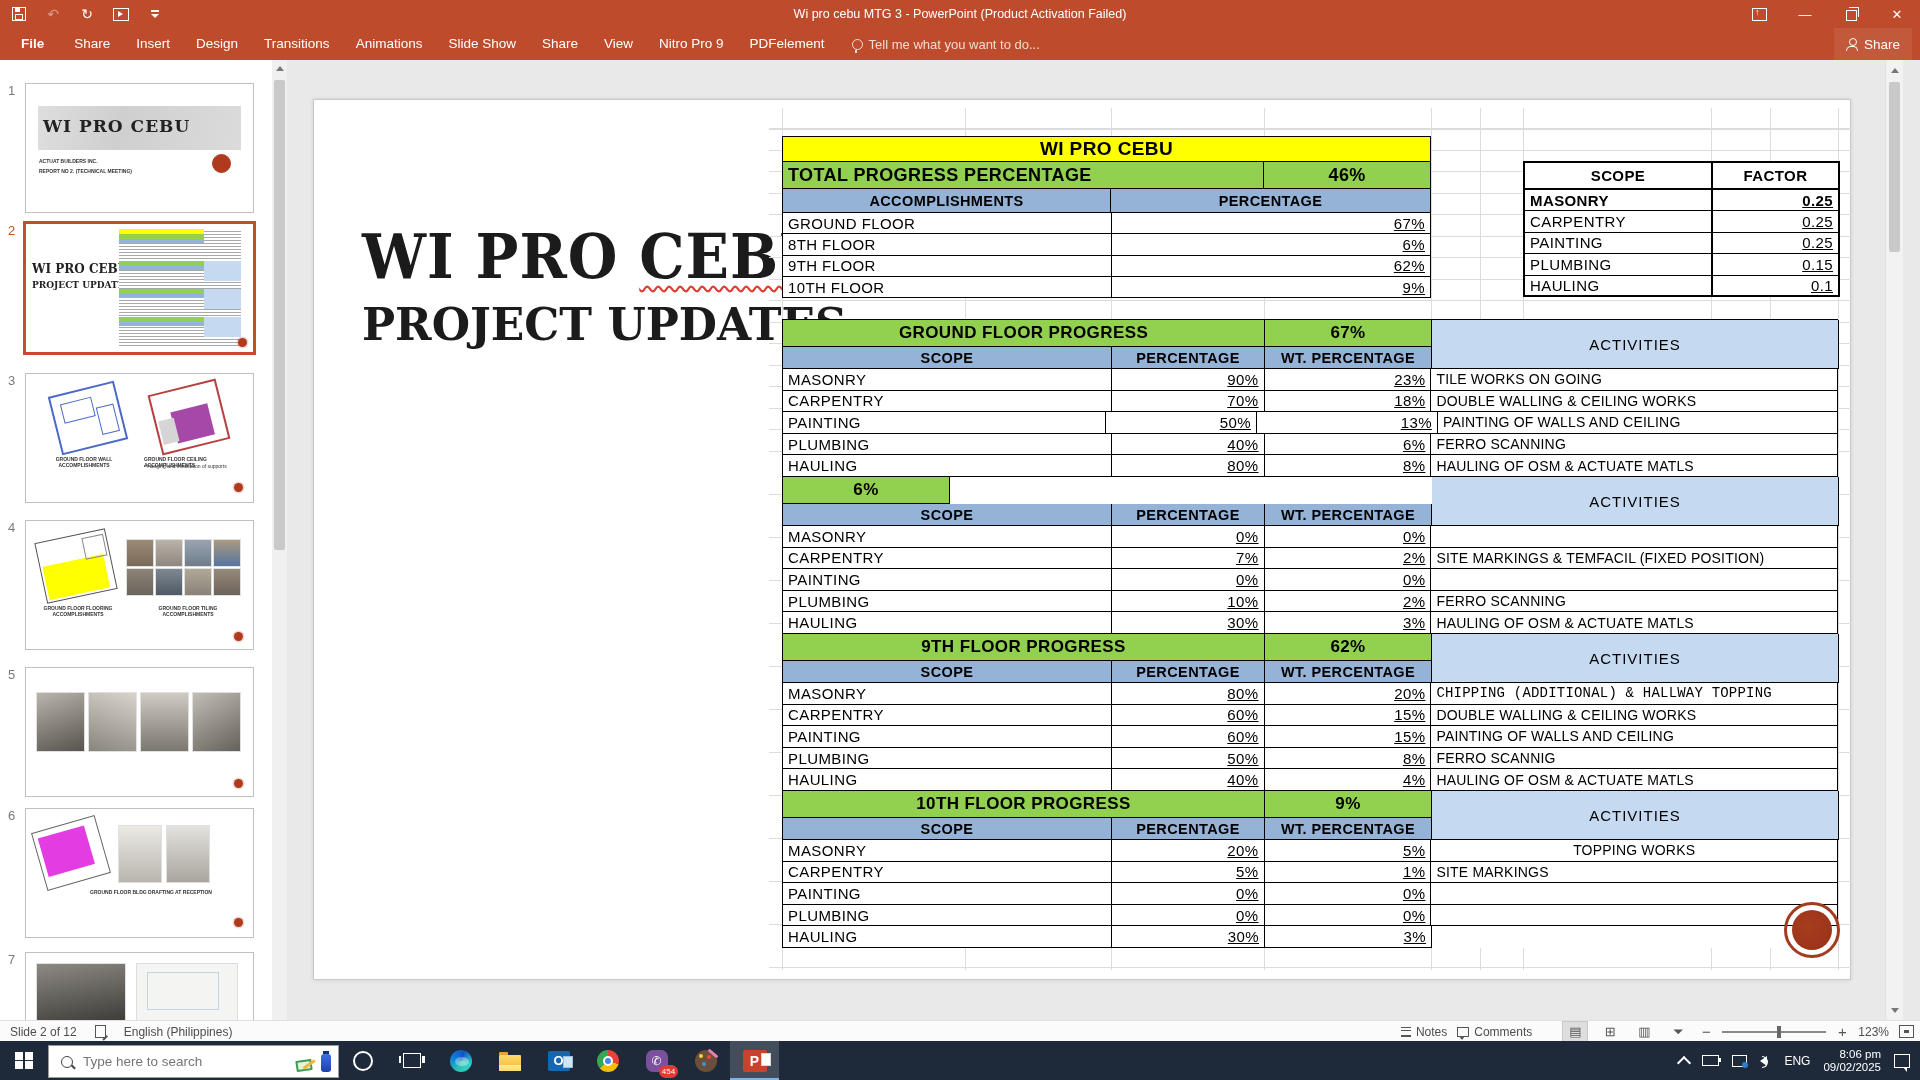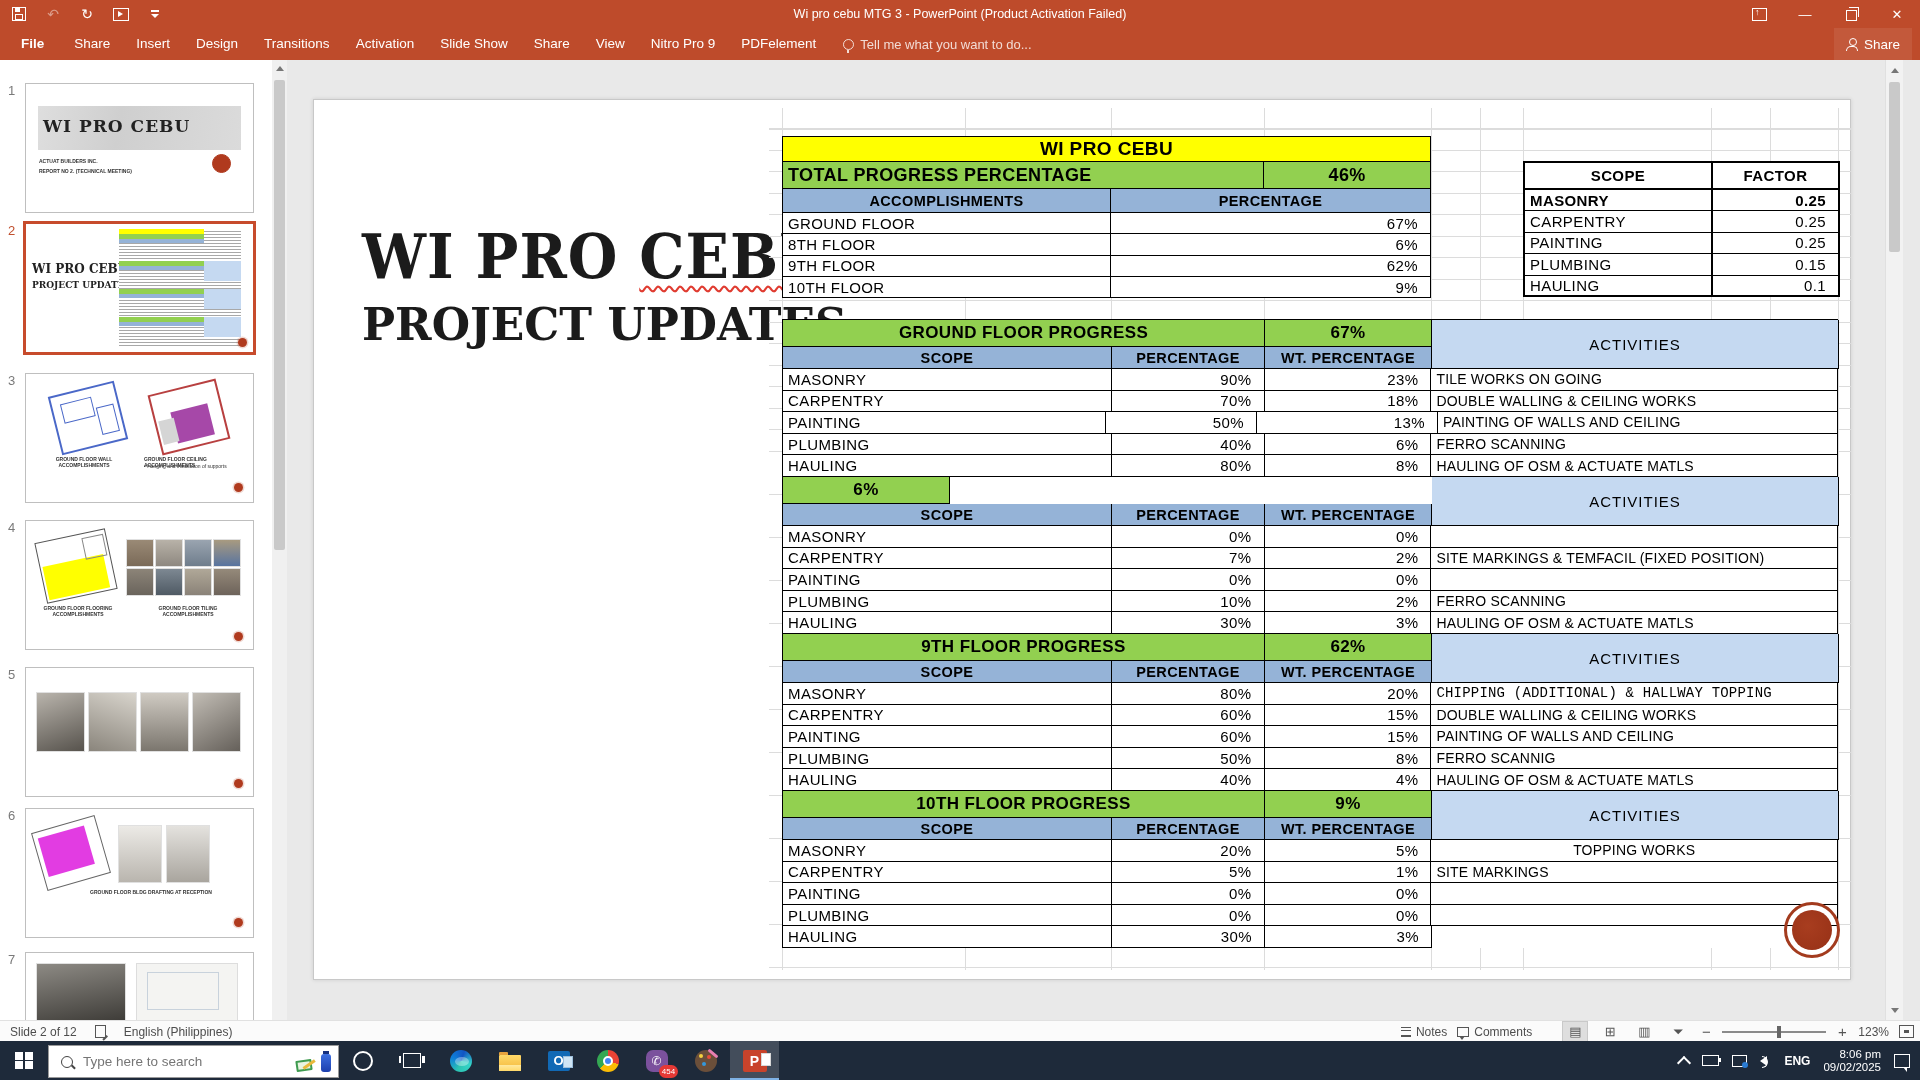--- a/index.html
+++ b/index.html
@@ -77,21 +77,21 @@
   .ptable{position:absolute;background:#fff;}
   .prow{display:flex;}
   .pcell{box-sizing:border-box;border-right:1.6px solid #000;border-bottom:1.6px solid #000;
          font-size:15px;color:#000;overflow:hidden;white-space:nowrap;display:flex;align-items:center;letter-spacing:.4px;}
   .outer{box-sizing:border-box;border-left:1.8px solid #000;border-top:1.8px solid #000;}
   .c-yellow{background:#FFFF00;justify-content:center;font-weight:bold;font-size:19px;}
   .c-green{background:#92D050;font-weight:bold;}
   .c-blue{background:#95B3D7;justify-content:center;font-weight:bold;font-size:14.5px;}
   .c-act{background:#C5D9F1;justify-content:center;font-size:15px;letter-spacing:1px;}
   .lbl{padding-left:5px;}
-  .num{justify-content:flex-end;padding-right:12px;}
+  .num{justify-content:flex-end;padding-right:5px;text-decoration:underline;}
   .ctr{justify-content:center;}
   .bold{font-weight:bold;}
 
   
   .stamp{position:absolute;width:50px;height:50px;border-radius:50%;border:3px solid #A33B1E;display:flex;align-items:center;justify-content:center;}
   .stamp i{display:block;width:40px;height:40px;border-radius:50%;background:radial-gradient(circle at 40% 40%, #A83D1F 0%, #9A3318 80%);}
 
   
   .statusbar{position:absolute;left:0;top:1020px;width:1920px;height:21px;background:#FBFBFB;border-top:1px solid #E1E1E1;color:#4d4d4d;font-size:12px;}
   .sb-left{position:absolute;left:10px;top:0;height:21px;display:flex;align-items:center;gap:18px;}
@@ -151,21 +151,21 @@
   .ppt-glyph{width:24px;height:22px;background:#C8432B;border-radius:2px;color:#fff;font-weight:bold;font-size:14px;display:flex;align-items:center;justify-content:center;position:relative;}
   .ppt-glyph:after{content:"";position:absolute;right:-4px;top:3px;width:8px;height:11px;background:#fff;border:1px solid #D8D8D8;}
   .tray{position:absolute;right:0;top:0;height:39px;display:flex;align-items:center;gap:13px;padding-right:10px;color:#fff;}
   .chev-up{width:8px;height:8px;border-top:2px solid #fff;border-left:2px solid #fff;transform:rotate(45deg);margin-top:4px;}
   .batt-glyph{width:15px;height:9px;border:1.3px solid #fff;position:relative;}
   .batt-glyph:after{content:"";position:absolute;right:-3px;top:2px;width:2px;height:4px;background:#fff;}
   .pc-glyph{width:13px;height:10px;border:1.3px solid #fff;position:relative;}
   .pc-glyph:after{content:"";position:absolute;right:-2px;bottom:-2px;width:6px;height:6px;border-radius:50%;background:#2B7CD3;}
   .spk-glyph{width:0;height:0;border-top:5px solid transparent;border-bottom:5px solid transparent;border-right:7px solid #fff;position:relative;margin-right:4px;}
   .spk-glyph:after{content:"";position:absolute;left:2px;top:-5px;width:5px;height:10px;border:1.5px solid #fff;border-left:none;border-radius:0 6px 6px 0;}
-  .tray-lang{font-size:12px;font-weight:bold;}
+  .tray-lang{font-size:12px;}
   .tray-clock{font-size:11.5px;text-align:right;line-height:13px;}
   .action-glyph{width:14px;height:12px;border:1.4px solid #fff;position:relative;}
   .action-glyph:after{content:"";position:absolute;right:2px;bottom:-5px;border-left:4px solid transparent;border-right:0 solid transparent;border-top:5px solid #fff;}
 
   .minitxt{position:absolute;font-family:"DejaVu Serif",serif;font-weight:900;color:#222;white-space:nowrap;}
 </style>
 </head>
 <body>
 
 <div id="app">
@@ -200,21 +200,21 @@
     </div>
   </div>
 
   <div class="tabsrow">
     <div id="tabs-container" style="display:flex;padding-left:4px;">
         <div class="tab file">File</div>
         <div class="tab">Share</div>
         <div class="tab">Insert</div>
         <div class="tab">Design</div>
         <div class="tab">Transitions</div>
-        <div class="tab">Activation</div>
+        <div class="tab">Animations</div>
         <div class="tab">Slide Show</div>
         <div class="tab">Share</div>
         <div class="tab">View</div>
         <div class="tab">Nitro Pro 9</div>
         <div class="tab">PDFelement</div>
       </div>
     <div class="tellme">
       <span class="bulb"></span>
       <span>Tell me what you want to do...</span>
     </div>

